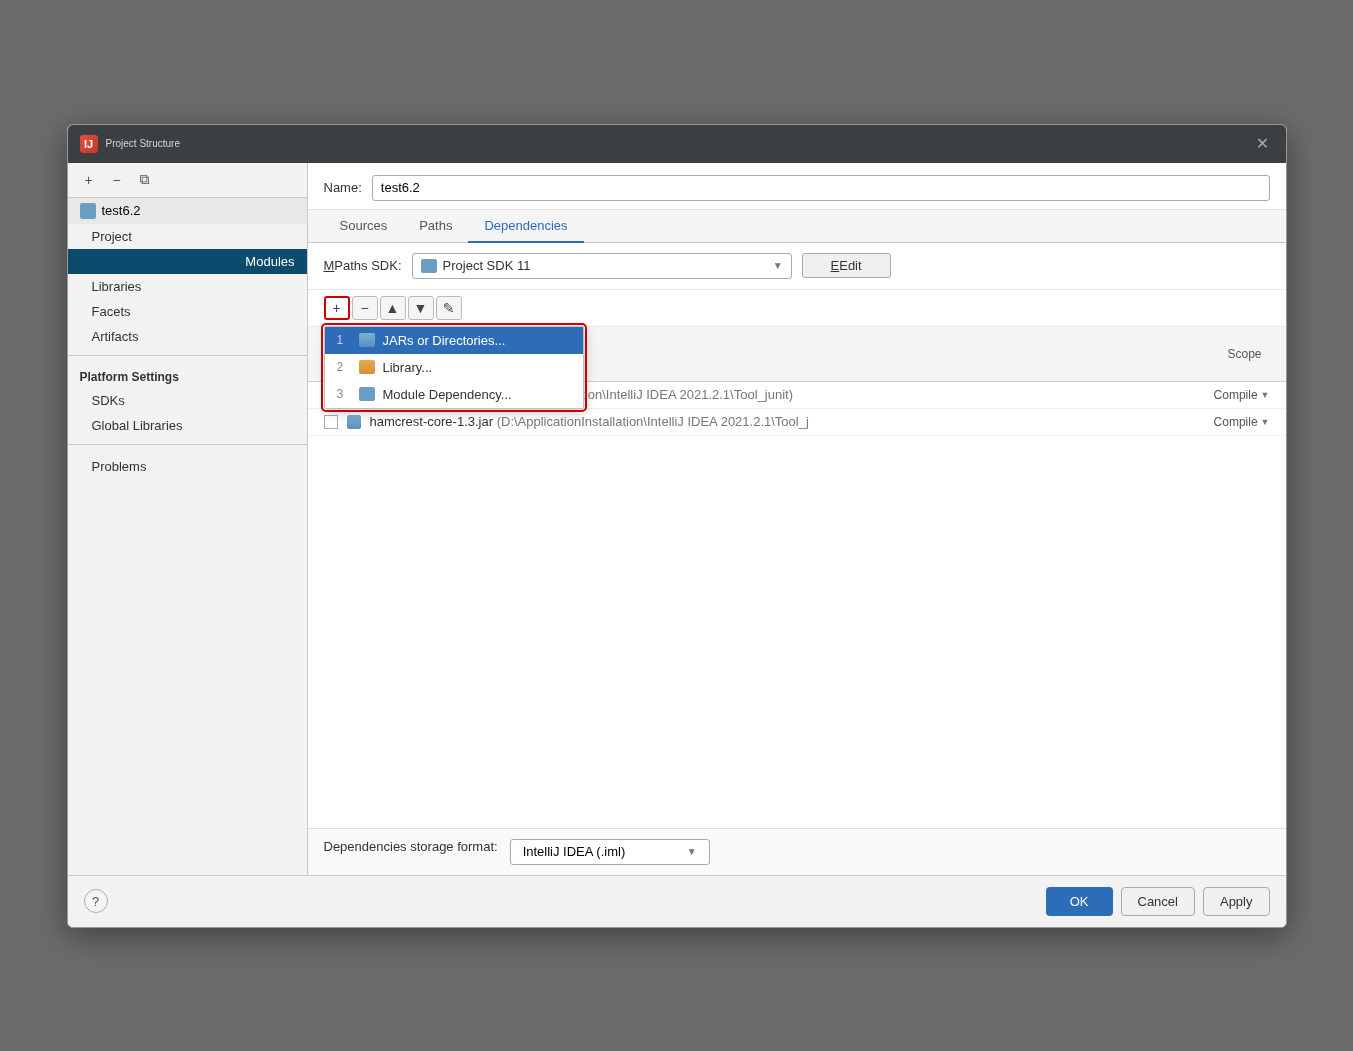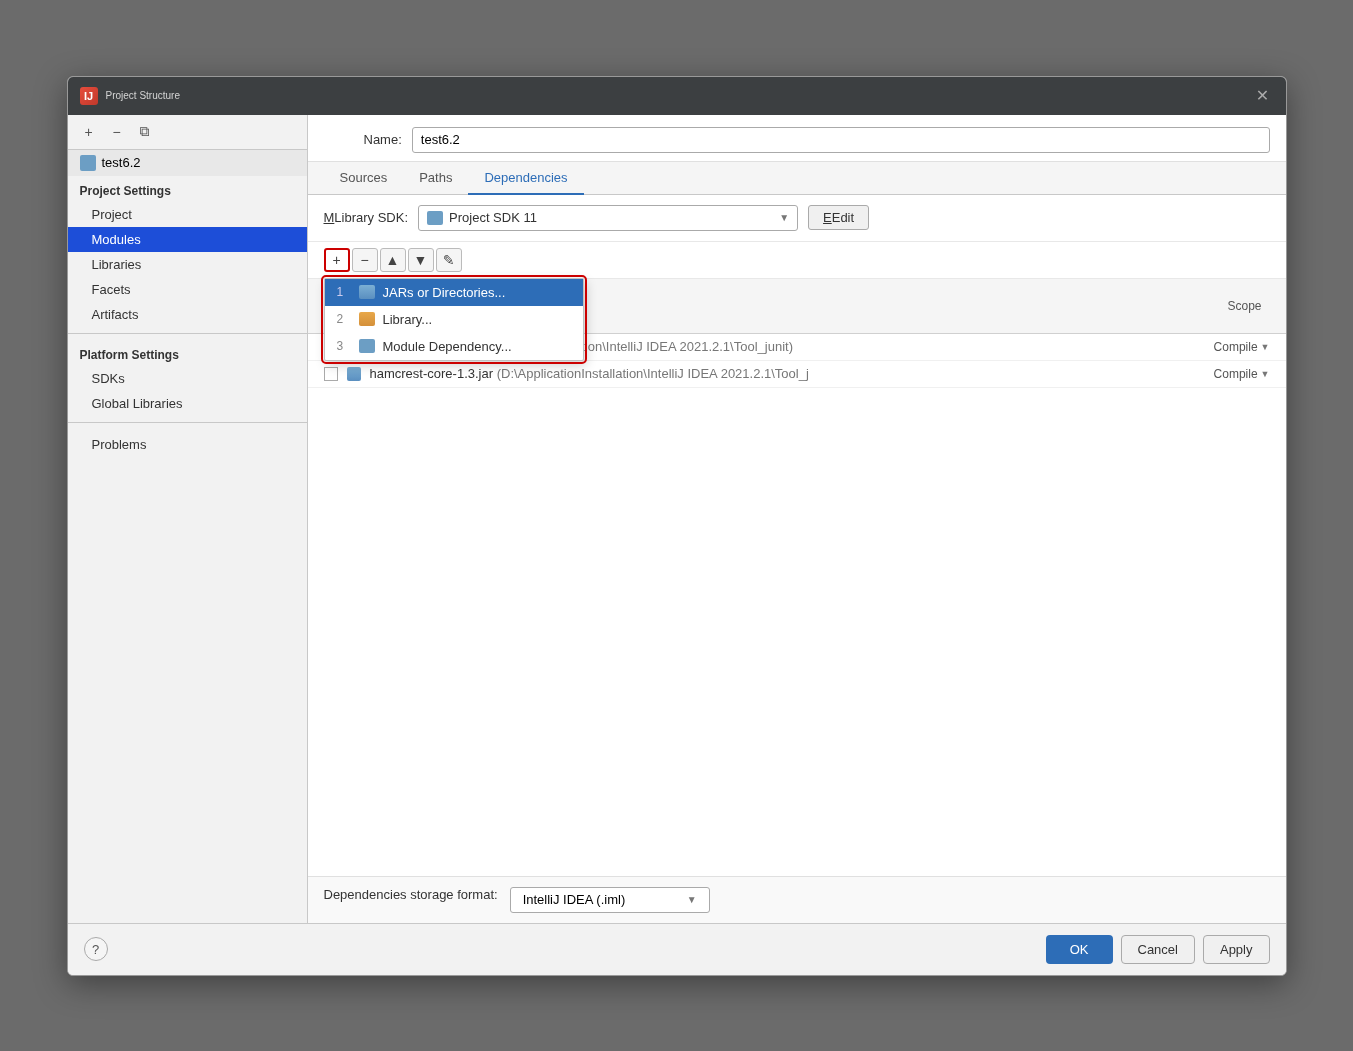--- a/index.html
+++ b/index.html
@@ -8,21 +8,21 @@
       font-size: 13px;
       background: #6b6b6b;
       display: flex;
       align-items: center;
       justify-content: center;
       width: 1353px;
       height: 1051px;
     }
     .dialog {
       width: 1220px;
-      height: 900px;
+      height: 804px;
       background: #f2f2f2;
       border: 1px solid #999;
       border-radius: 6px;
       display: flex;
       flex-direction: column;
       box-shadow: 0 8px 32px rgba(0,0,0,0.4);
       overflow: hidden;
     }
     .title-bar {
       background: #3c3f41;
@@ -120,22 +120,23 @@
       font-weight: bold;
       color: #333;
     }
     .sidebar-nav-item {
       padding: 5px 12px 5px 24px;
       cursor: pointer;
       color: #333;
       font-size: 13px;
     }
     .sidebar-nav-item.active {
-      background: #1d4ed8;
+      background: #0c4a6e;
       color: white;
+      text-align: right;
     }
     .sidebar-divider {
       height: 1px;
       background: #c8c8c8;
       margin: 6px 0;
     }
     .content-panel {
       flex: 1;
       background: #ffffff;
       display: flex;
@@ -145,21 +146,20 @@
     .name-row {
       display: flex;
       align-items: center;
       gap: 10px;
       padding: 12px 16px 8px 16px;
       border-bottom: 1px solid #e0e0e0;
     }
     .name-label {
       font-size: 13px;
       color: #333;
-      margin-left: 40px;
     }
     .name-input {
       flex: 1;
       height: 26px;
       border: 1px solid #aaa;
       border-radius: 3px;
       padding: 0 8px;
       font-size: 13px;
       outline: none;
     }
@@ -223,21 +223,21 @@
     .sdk-select-text {
       flex: 1;
       font-size: 13px;
       color: #333;
     }
     .sdk-select-arrow {
       color: #777;
       font-size: 10px;
     }
     .edit-btn {
-      padding: 4px 14px;
+      padding: 4px 28px;
       border: 1px solid #aaa;
       background: #f0f0f0;
       border-radius: 3px;
       cursor: pointer;
       font-size: 13px;
       color: #333;
     }
     .dep-toolbar {
       display: flex;
       align-items: center;
@@ -489,21 +489,20 @@
         <button class="sidebar-toolbar-btn">+</button>
         <button class="sidebar-toolbar-btn">−</button>
         <button class="sidebar-toolbar-btn">⧉</button>
       </div>
 
       <div class="module-item">
         <div class="module-icon"></div>
         <span>test6.2</span>
       </div>
 
-      <div class="section-header">Project Settings</div>
       <div class="sidebar-nav-item">Project</div>
       <div class="sidebar-nav-item active">Modules</div>
       <div class="sidebar-nav-item">Libraries</div>
       <div class="sidebar-nav-item">Facets</div>
       <div class="sidebar-nav-item">Artifacts</div>
       <div class="sidebar-divider"></div>
 
       <div class="section-header">Platform Settings</div>
       <div class="sidebar-nav-item">SDKs</div>
       <div class="sidebar-nav-item">Global Libraries</div>
@@ -522,21 +521,21 @@
       <div class="tabs-row">
         <div class="tab">Sources</div>
         <div class="tab">Paths</div>
         <div class="tab active">Dependencies</div>
       </div>
 
       <div class="dep-content">
 
         <div class="sdk-row">
           <span class="sdk-label">
-            <span class="underline">M</span><span>Library SDK:</span>
+            <span class="underline">M</span><span>Paths SDK:</span>
           </span>
           <div class="sdk-select">
             <div class="sdk-select-icon"></div>
             <span class="sdk-select-text">Project SDK 11</span>
             <span class="sdk-select-arrow">▼</span>
           </div>
           <button class="edit-btn">
             <span class="underline">E</span><span>Edit</span>
           </button>
         </div>

